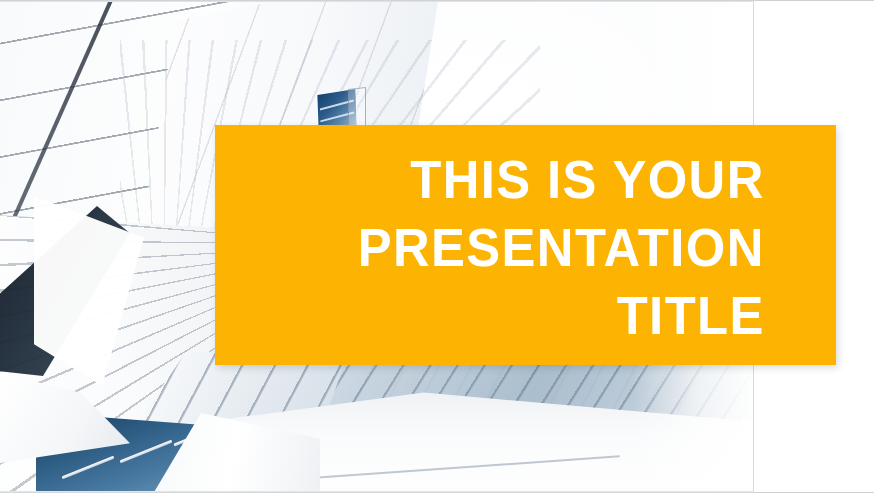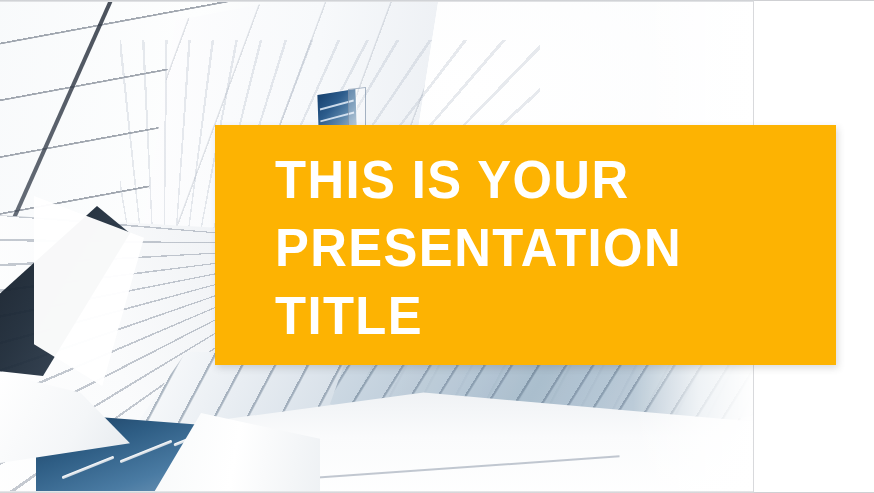--- a/index.html
+++ b/index.html
@@ -13,20 +13,21 @@
     overflow: hidden;
     font-family: "Liberation Sans", sans-serif;
   }
 
   #slide {
     position: relative;
     width: 874px;
     height: 493px;
     background: #ffffff;
     overflow: hidden;
+    text-align: right;
   }
 
   
   .right-panel {
     position: absolute;
     left: 753px;
     top: 0;
     width: 121px;
     height: 493px;
     background: #ffffff;

